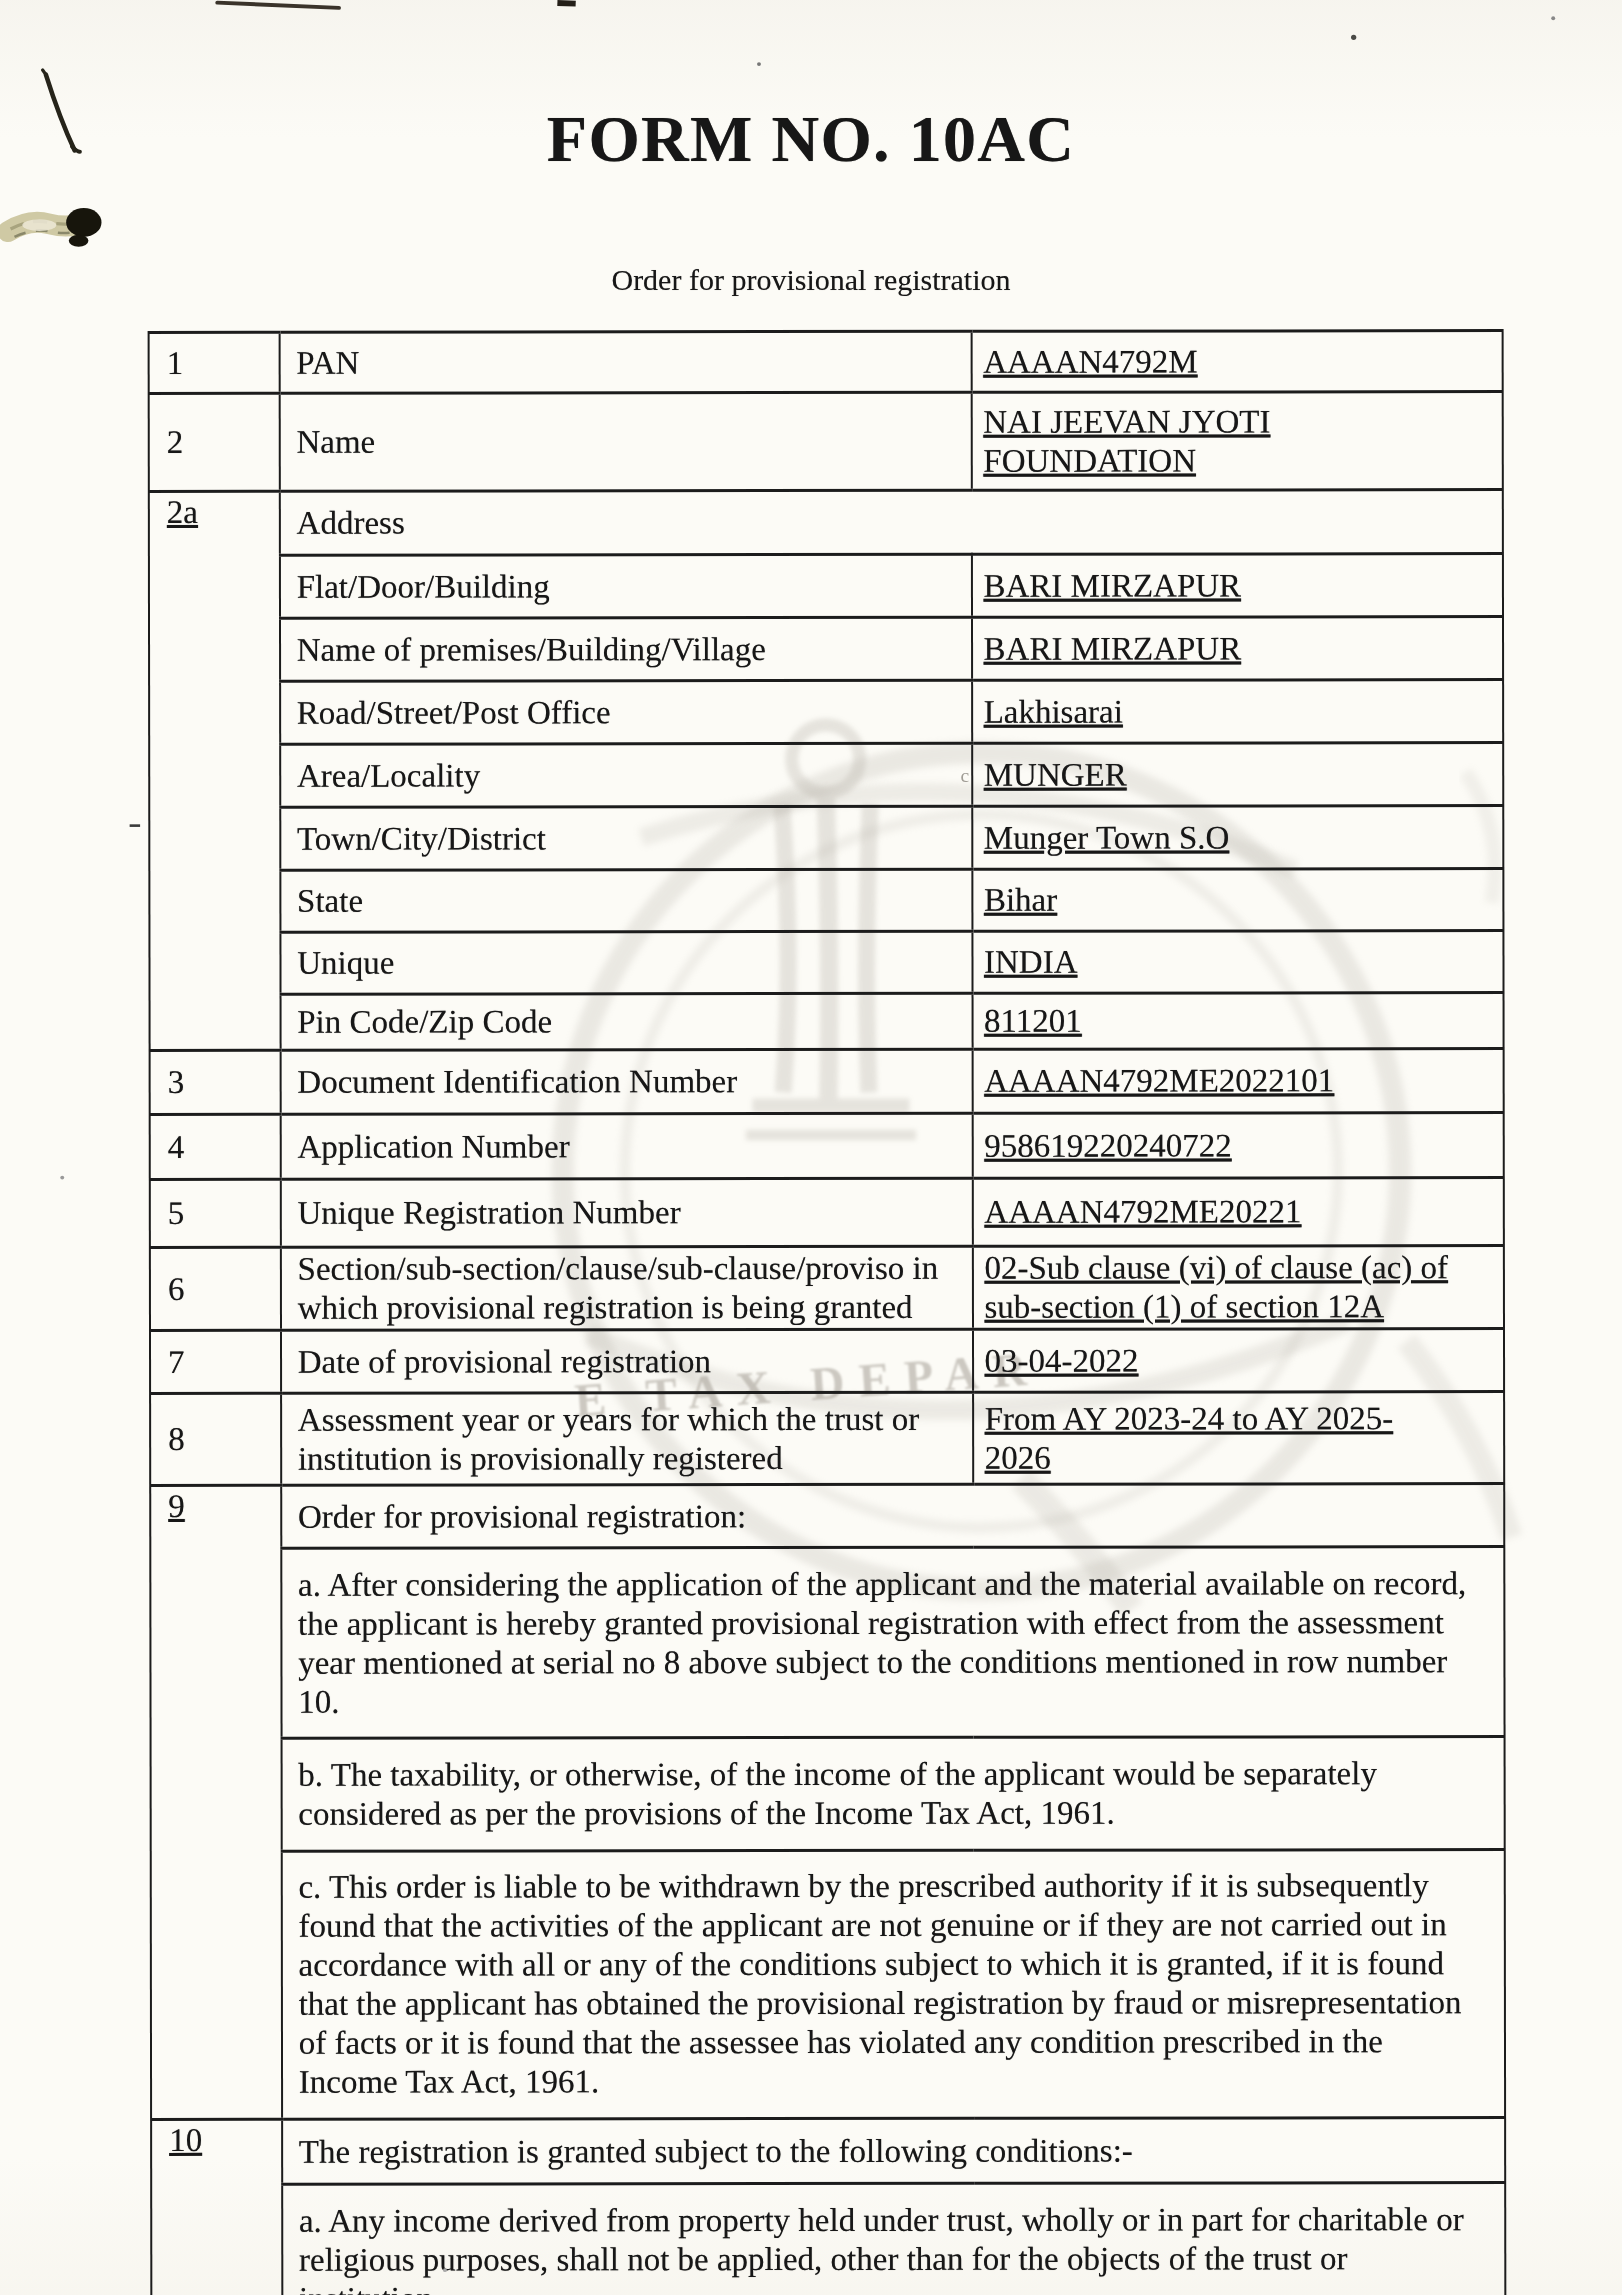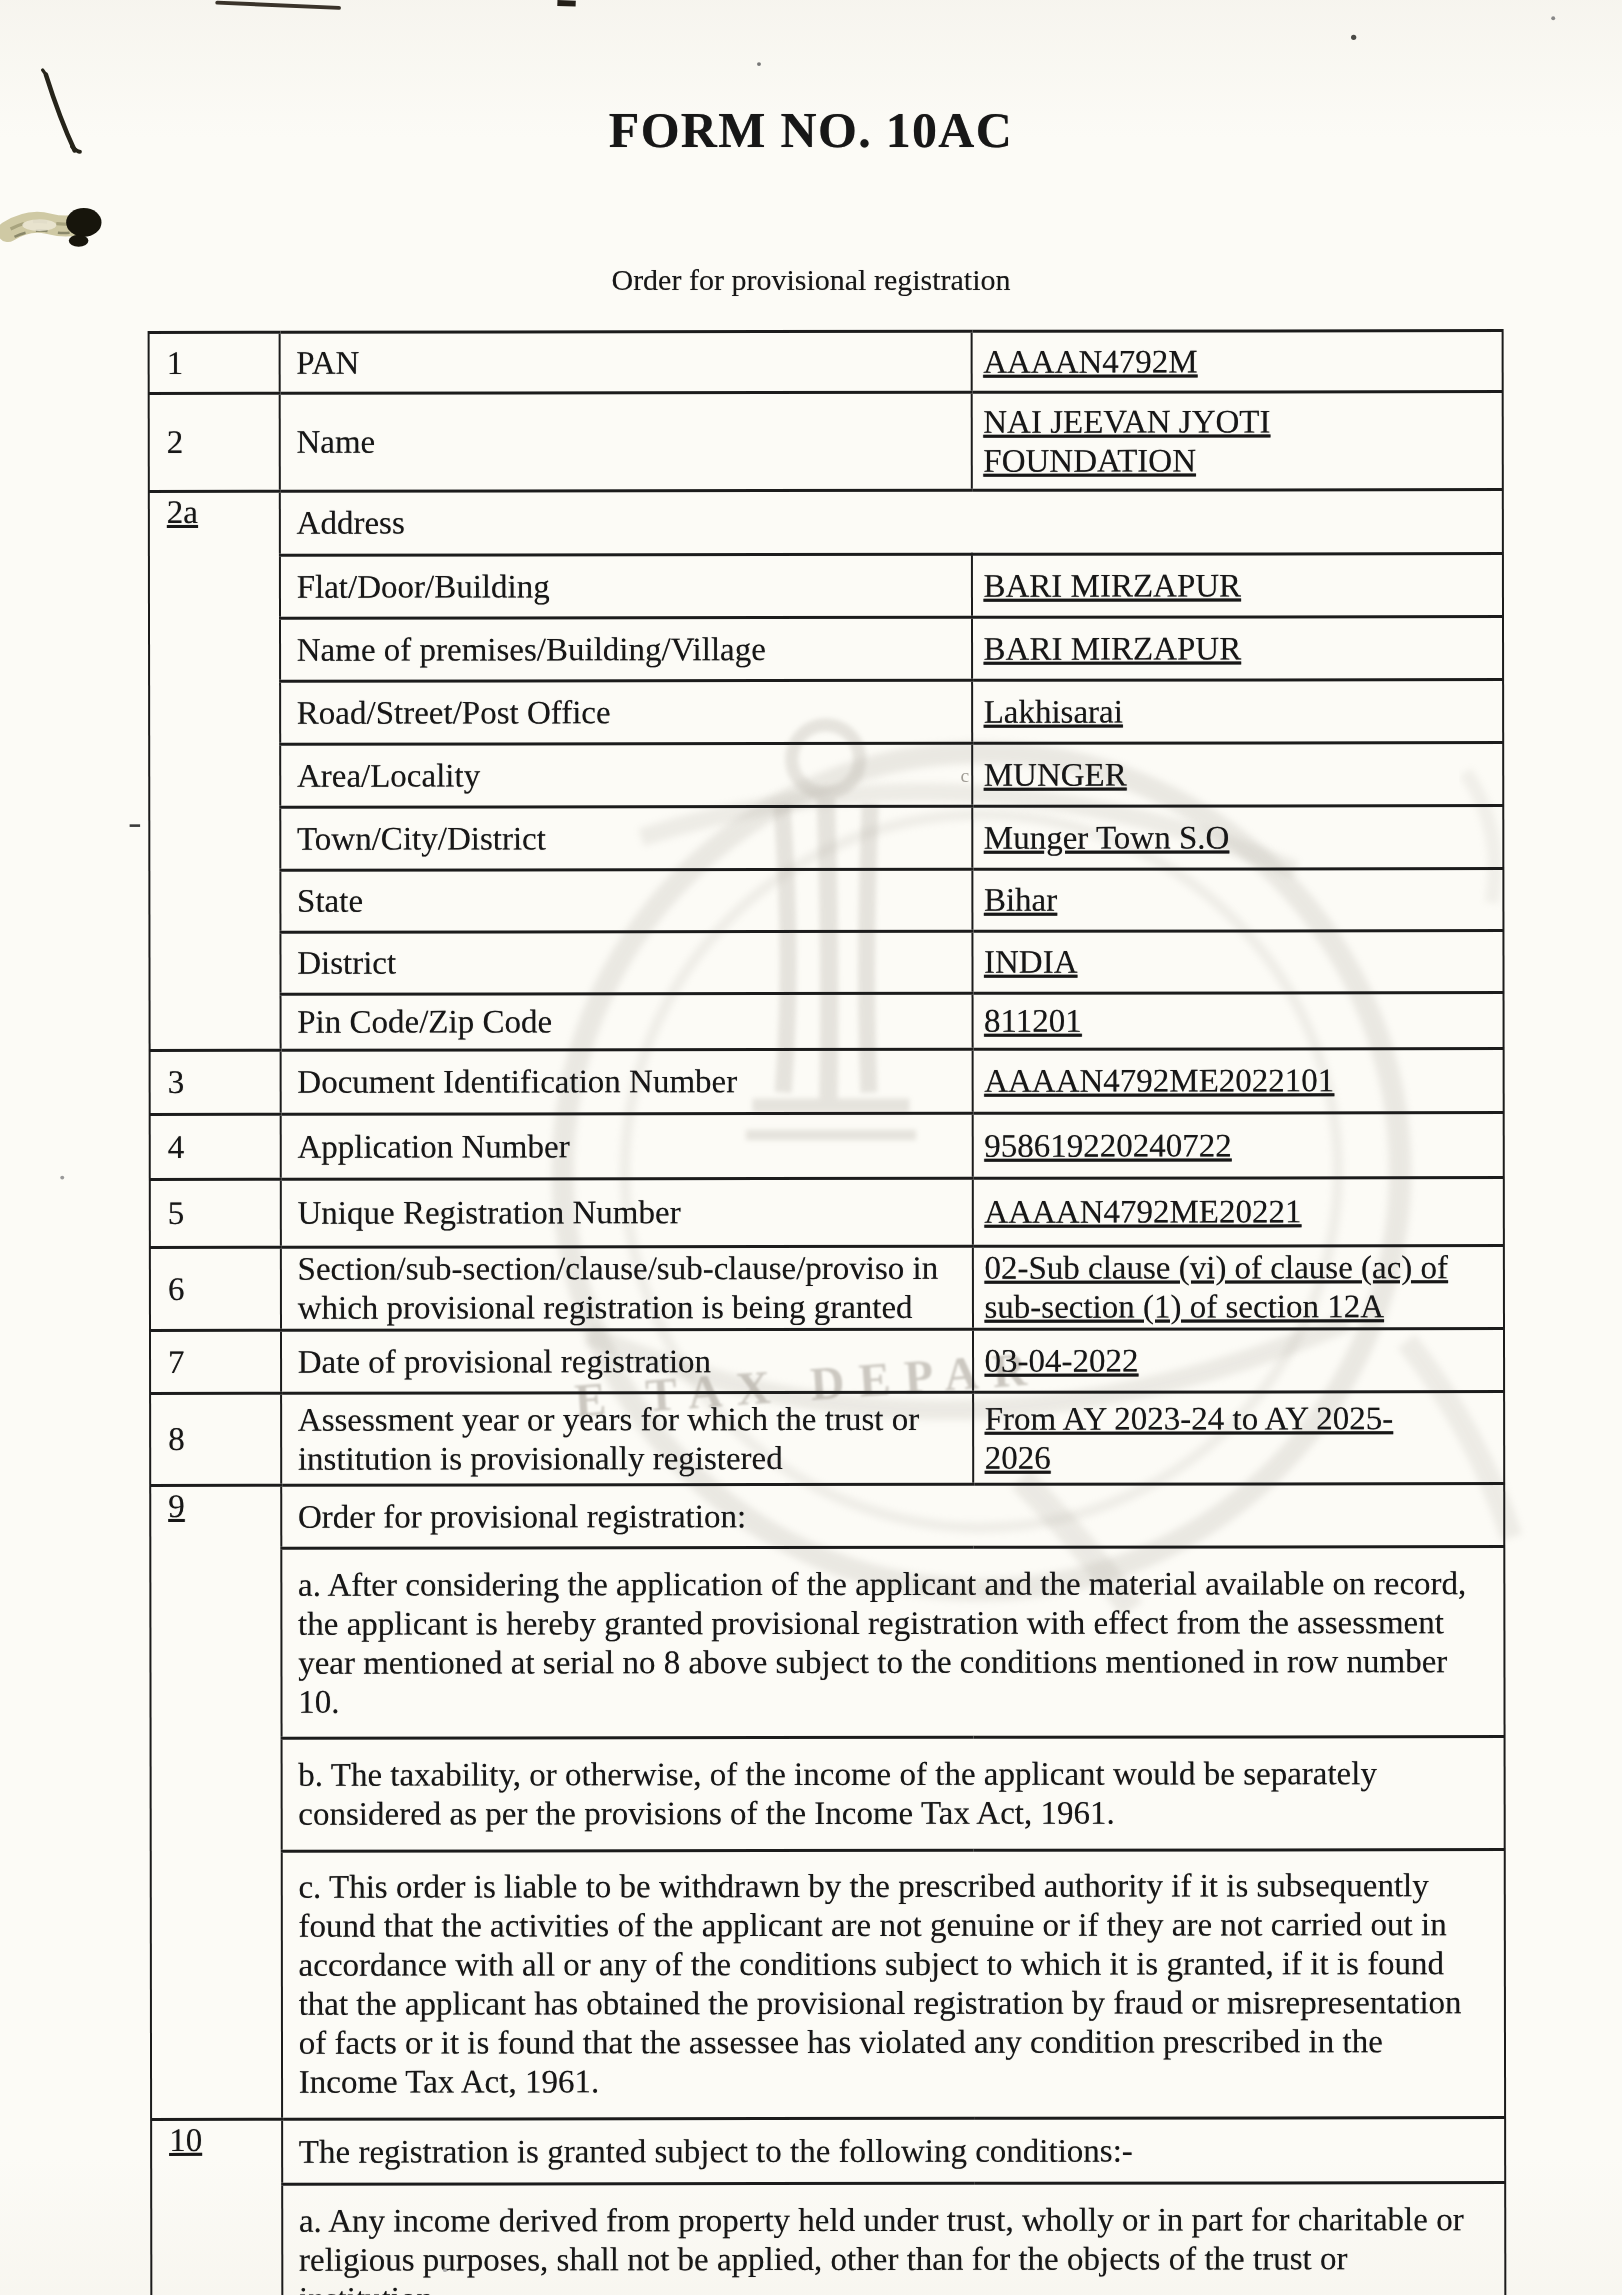--- a/index.html
+++ b/index.html
@@ -11,21 +11,21 @@
     font-family:"Liberation Serif","DejaVu Serif",serif;
     color:#171717;
   }
   .page::before{
     content:"";position:absolute;inset:0;
     background:linear-gradient(180deg, rgba(236,233,224,.35) 0%, rgba(255,255,255,0) 6%, rgba(255,255,255,0) 94%, rgba(238,235,226,.3) 100%);
     pointer-events:none;
   }
   .title{
     position:absolute;top:103px;left:0;width:100%;
-    text-align:center;font-size:50px;font-weight:bold;
+    text-align:center;font-size:66px;font-weight:bold;
     letter-spacing:1.3px;line-height:1.1;
     text-shadow:0 0 0.7px rgba(10,10,10,.6);
   }
   .subtitle{
     position:absolute;left:0;width:100%;text-align:center;
     font-size:30px;line-height:1.2;
     text-shadow:0 0 0.7px rgba(20,20,20,.45);
   }
   .rule-line{top:211px;}
   .order-line{top:262px;}
@@ -135,21 +135,21 @@
       </tr>
       <tr style="height:63px">
         <td class="lbl">Town/City/District</td>
         <td class="val">Munger Town S.O</td>
       </tr>
       <tr style="height:62px">
         <td class="lbl">State</td>
         <td class="val">Bihar</td>
       </tr>
       <tr style="height:62px">
-        <td class="lbl">District</td>
+        <td class="lbl">Unique</td>
         <td class="val">INDIA</td>
       </tr>
       <tr style="height:56px">
         <td class="lbl">Pin Code/Zip Code</td>
         <td class="val">811201</td>
       </tr>
       <tr style="height:64px">
         <td class="sn">3</td>
         <td class="lbl">Document Identification Number</td>
         <td class="val">AAAAN4792ME2022101</td>

